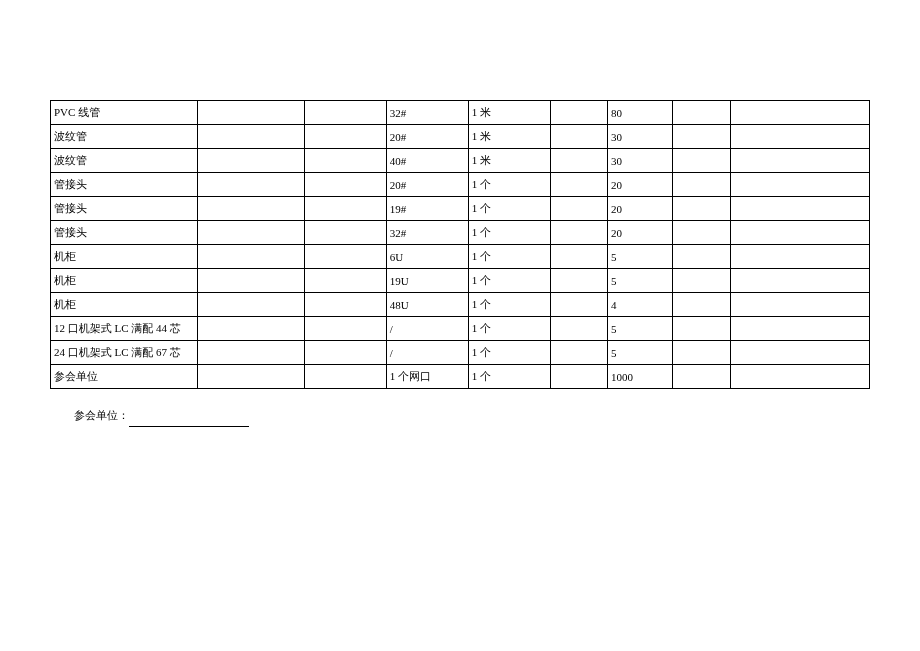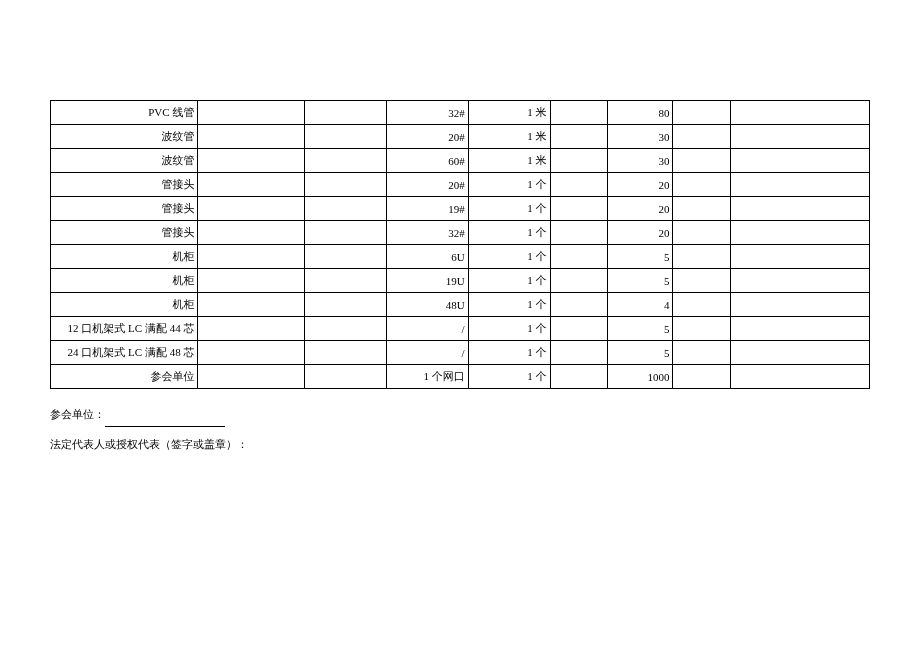--- a/index.html
+++ b/index.html
@@ -11,44 +11,43 @@
       background: #fff;
       font-family: "SimSun", "宋体", serif;
       font-size: 11px;
       color: #000;
       padding: 100px 50px 50px 50px;
     }
     table {
       border-collapse: collapse;
       width: 100%;
       table-layout: fixed;
-      text-align: right;
     }
     td {
       border: 1px solid #000;
       padding: 4px 3px;
       height: 22px;
       vertical-align: middle;
       overflow: hidden;
       white-space: nowrap;
     }
     .col1 { width: 18%; }
     .col2 { width: 13%; }
     .col3 { width: 10%; }
     .col4 { width: 10%; }
     .col5 { width: 10%; }
     .col6 { width: 7%; }
     .col7 { width: 8%; }
     .col8 { width: 7%; }
     .col9 { width: 17%; }
     .footer-text {
       margin-top: 14px;
+      margin-left: 24px;
       line-height: 2.2;
       font-size: 11px;
-      font-family: Liberation Mono, monospace;
     }
     .footer-text p {
       margin-bottom: 6px;
     }
     .underline {
       display: inline-block;
       border-bottom: 1px solid #000;
       width: 120px;
       vertical-align: bottom;
     }
@@ -88,21 +87,21 @@
         <td>1 米</td>
         <td></td>
         <td>30</td>
         <td></td>
         <td></td>
       </tr>
       <tr>
         <td>波纹管</td>
         <td></td>
         <td></td>
-        <td>60#</td>
+        <td>40#</td>
         <td>1 米</td>
         <td></td>
         <td>30</td>
         <td></td>
         <td></td>
       </tr>
       <tr>
         <td>管接头</td>
         <td></td>
         <td></td>
@@ -173,21 +172,21 @@
         <td></td>
         <td></td>
         <td>/</td>
         <td>1 个</td>
         <td></td>
         <td>5</td>
         <td></td>
         <td></td>
       </tr>
       <tr>
-        <td>24 口机架式 LC 满配 48 芯</td>
+        <td>24 口机架式 LC 满配 67 芯</td>
         <td></td>
         <td></td>
         <td>/</td>
         <td>1 个</td>
         <td></td>
         <td>5</td>
         <td></td>
         <td></td>
       </tr>
       <tr>
@@ -201,14 +200,13 @@
         <td></td>
         <td></td>
       </tr>
     </tbody>
 </table>
 
 <div class="footer-text">
   <p>
     <span>参会单位：</span><span class="underline"></span>
   </p>
-  <p>法定代表人或授权代表（签字或盖章）：</p>
 </div>
 
 </body></html>

